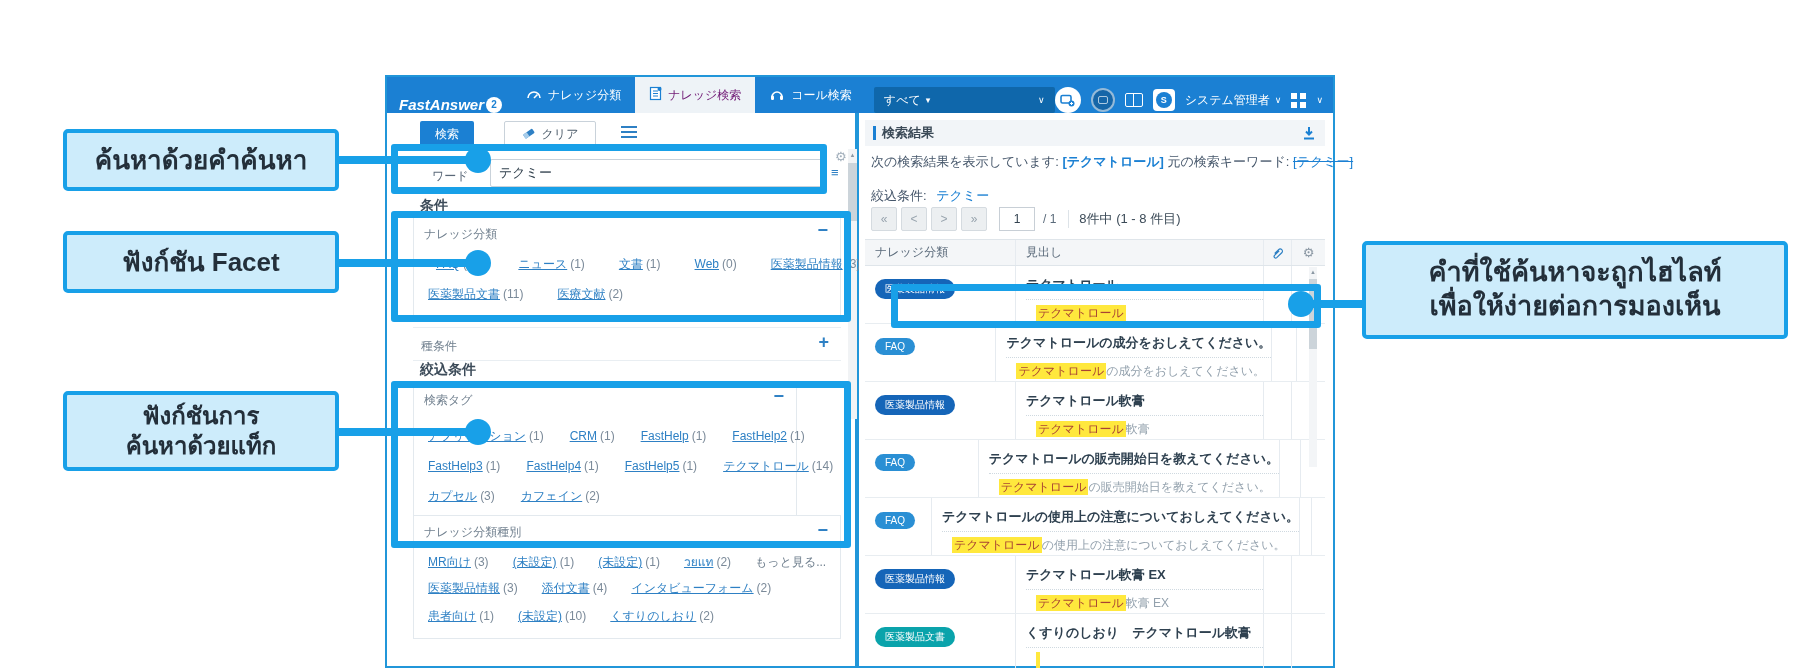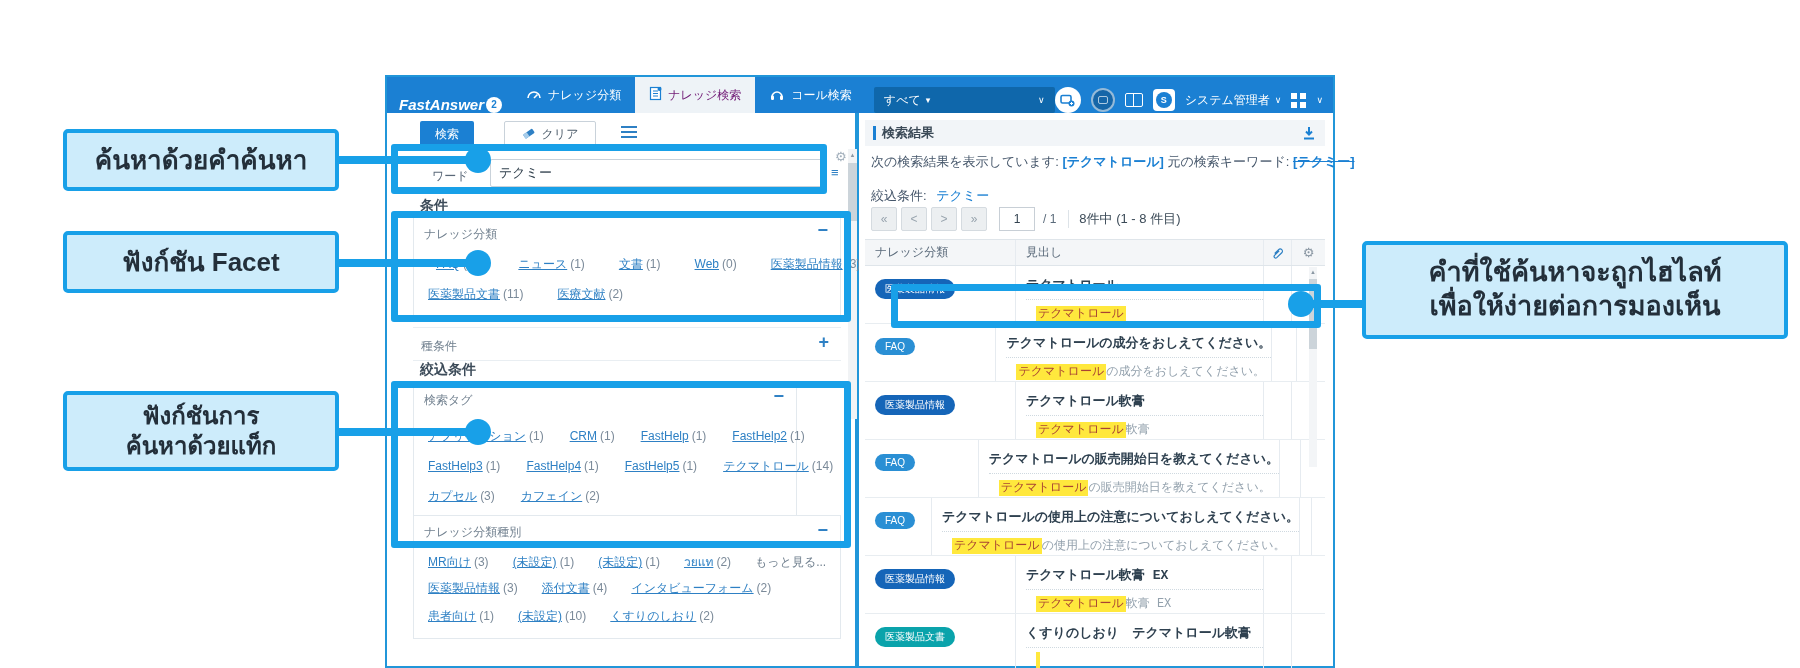--- a/index.html
+++ b/index.html
@@ -65,33 +65,33 @@
   .more-link { color:#71808f; cursor:pointer; }
   .collapsed-sec { border-top:1px solid #e9eef2; border-bottom:1px solid #e9eef2; background:#fff; }
 
   
   .res-header { left:6px; top:7px; width:460px; height:26px; background:#f2f5f8; display:flex; align-items:center; padding:0 8px; }
   .res-header .mark { width:3px; height:14px; background:#1b80d3; margin-right:6px; }
   .res-header .txt { font-size:13px; color:#3b4a57; font-weight:bold; }
   .res-header .dl { margin-left:auto; cursor:pointer; display:flex; }
   .summary { left:12px; top:40px; font-size:13px; color:#45566a; white-space:nowrap; }
   .summary .term { color:#1b80d3; font-weight:bold; }
-  .summary .orig { color:#1b80d3; font-weight:bold; text-decoration:line-through; }
+  .summary .orig { color:#1b80d3; font-weight:normal; text-decoration:line-through; }
   .refine { left:12px; top:74px; font-size:13px; color:#45566a; }
   .refine .val { color:#1b80d3; margin-left:6px; }
   .pager { left:12px; top:94px; display:flex; align-items:center; gap:4px; }
   .pbtn { width:26px; height:24px; background:#eceff1; border:1px solid #d5dbe0; color:#98a4ae; font-size:12px;
           display:flex; align-items:center; justify-content:center; border-radius:2px; cursor:pointer; }
   .pinput { width:36px; height:24px; border:1px solid #c8cfd6; text-align:center; font-size:12px; color:#33424f; margin-left:8px; }
   .ptotal { font-size:12px; color:#5a6a7a; margin:0 8px 0 4px; }
   .pcount { font-size:13px; color:#3b4a57; border-left:1px solid #dde3e8; padding-left:10px; }
   .rtable { left:6px; top:126px; width:460px; bottom:0; border-top:1px solid #dfe5ea; }
   .thead { display:flex; height:26px; background:#f4f6f8; border-bottom:1px solid #dfe5ea; font-size:12px; color:#5a6a7a; align-items:center; }
   .c-badge { width:150px; padding-left:10px; }
-  .c-main { flex:1; padding-left:10px; border-left:1px solid #e6ebf0; align-self:stretch; display:flex; flex-direction:column; justify-content:center;font-family:Liberation Mono, monospace; }
+  .c-main { flex:1; padding-left:10px; border-left:1px solid #e6ebf0; align-self:stretch; display:flex; flex-direction:column; justify-content:center; }
   .c-clip { width:28px; border-left:1px solid #e6ebf0; align-self:stretch; display:flex; align-items:center; justify-content:center; }
   .c-gear { width:34px; border-left:1px solid #e6ebf0; align-self:stretch; display:flex; align-items:center; justify-content:center; color:#8a97a3; font-size:13px; }
   .rrow { display:flex; height:58px; border-bottom:1px solid #e8edf1; }
   .rrow .c-badge { padding-top:12px; }
   .badge { display:inline-block; font-size:10px; color:#fff; padding:3px 10px; border-radius:10px; white-space:nowrap; }
   .badge-info { background:#1565b8; }
   .badge-faq { background:#2a8fd4; }
   .badge-doc { background:#0aa3ab; }
   .rrow .c-main { justify-content:flex-start; padding-top:10px; }
   .rtitle { font-size:13px; font-weight:bold; color:#2f4150; white-space:nowrap; overflow:hidden; cursor:pointer; }

